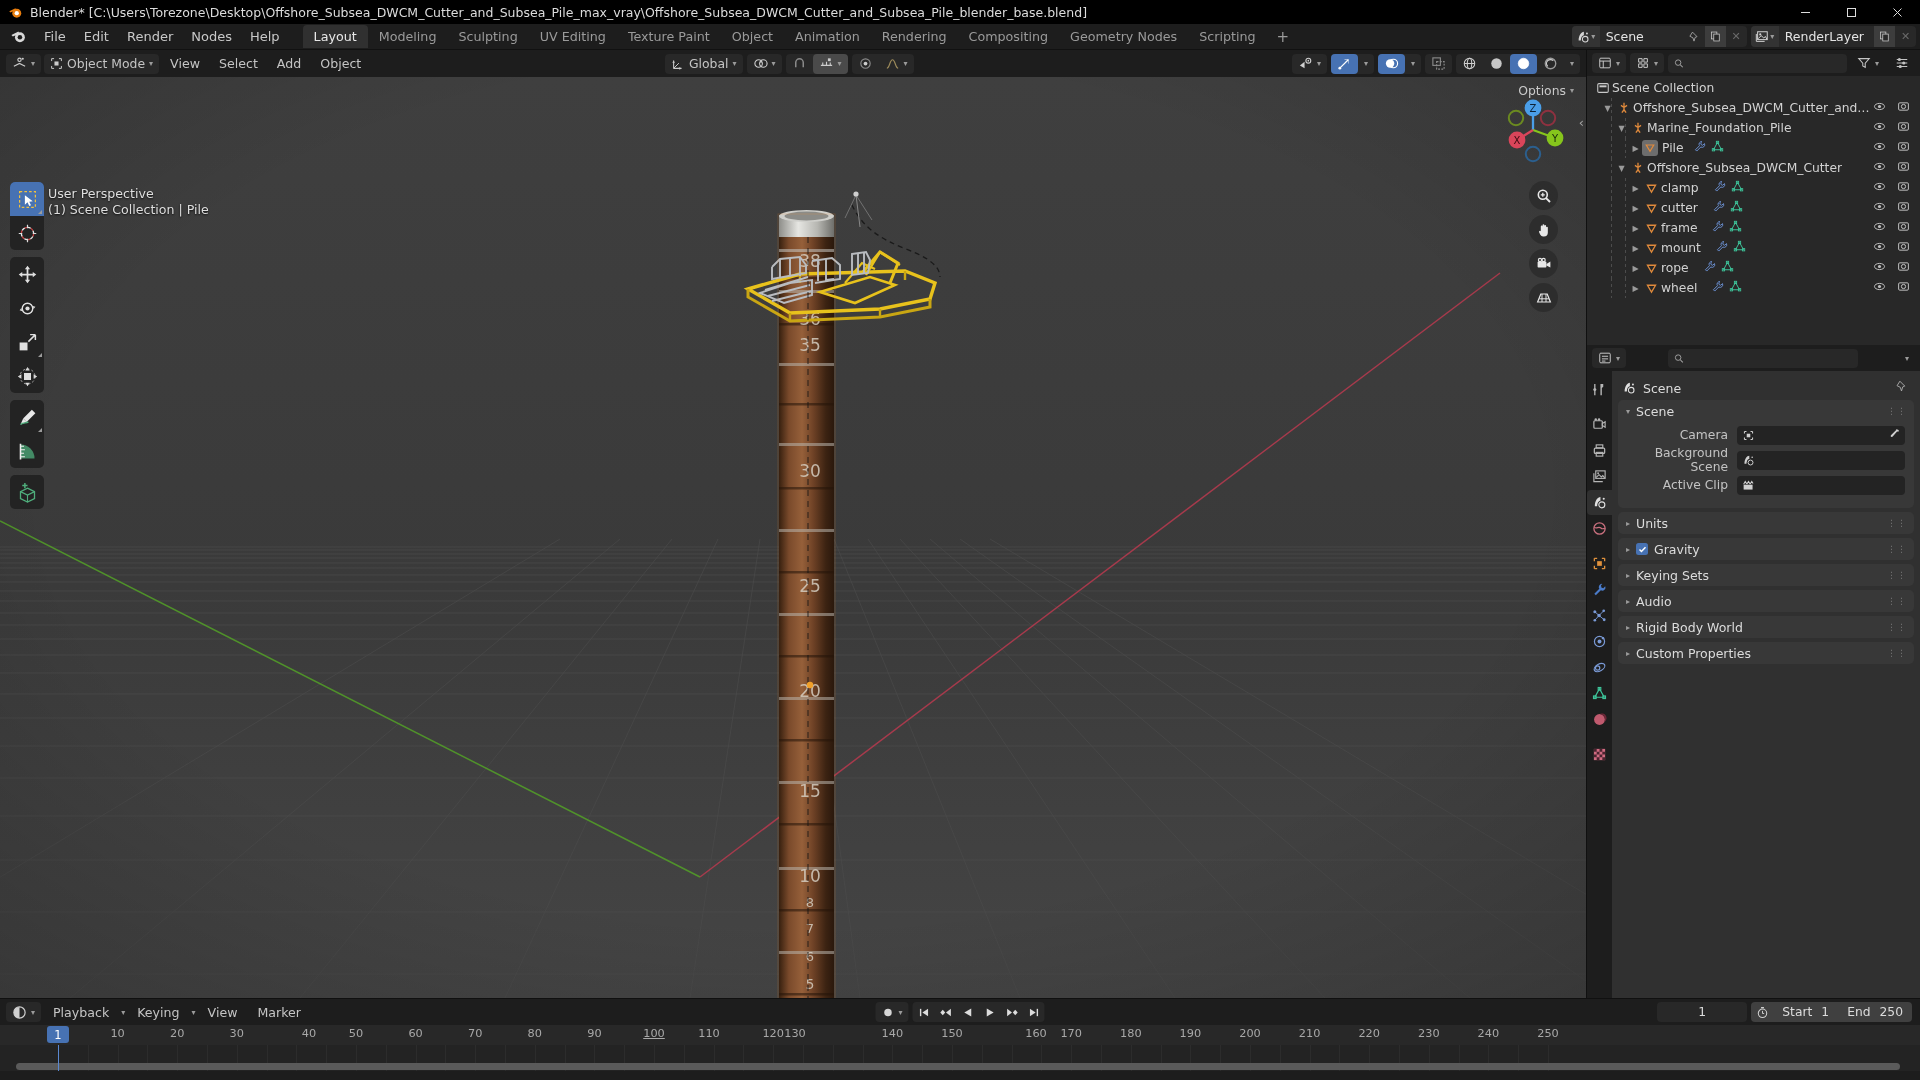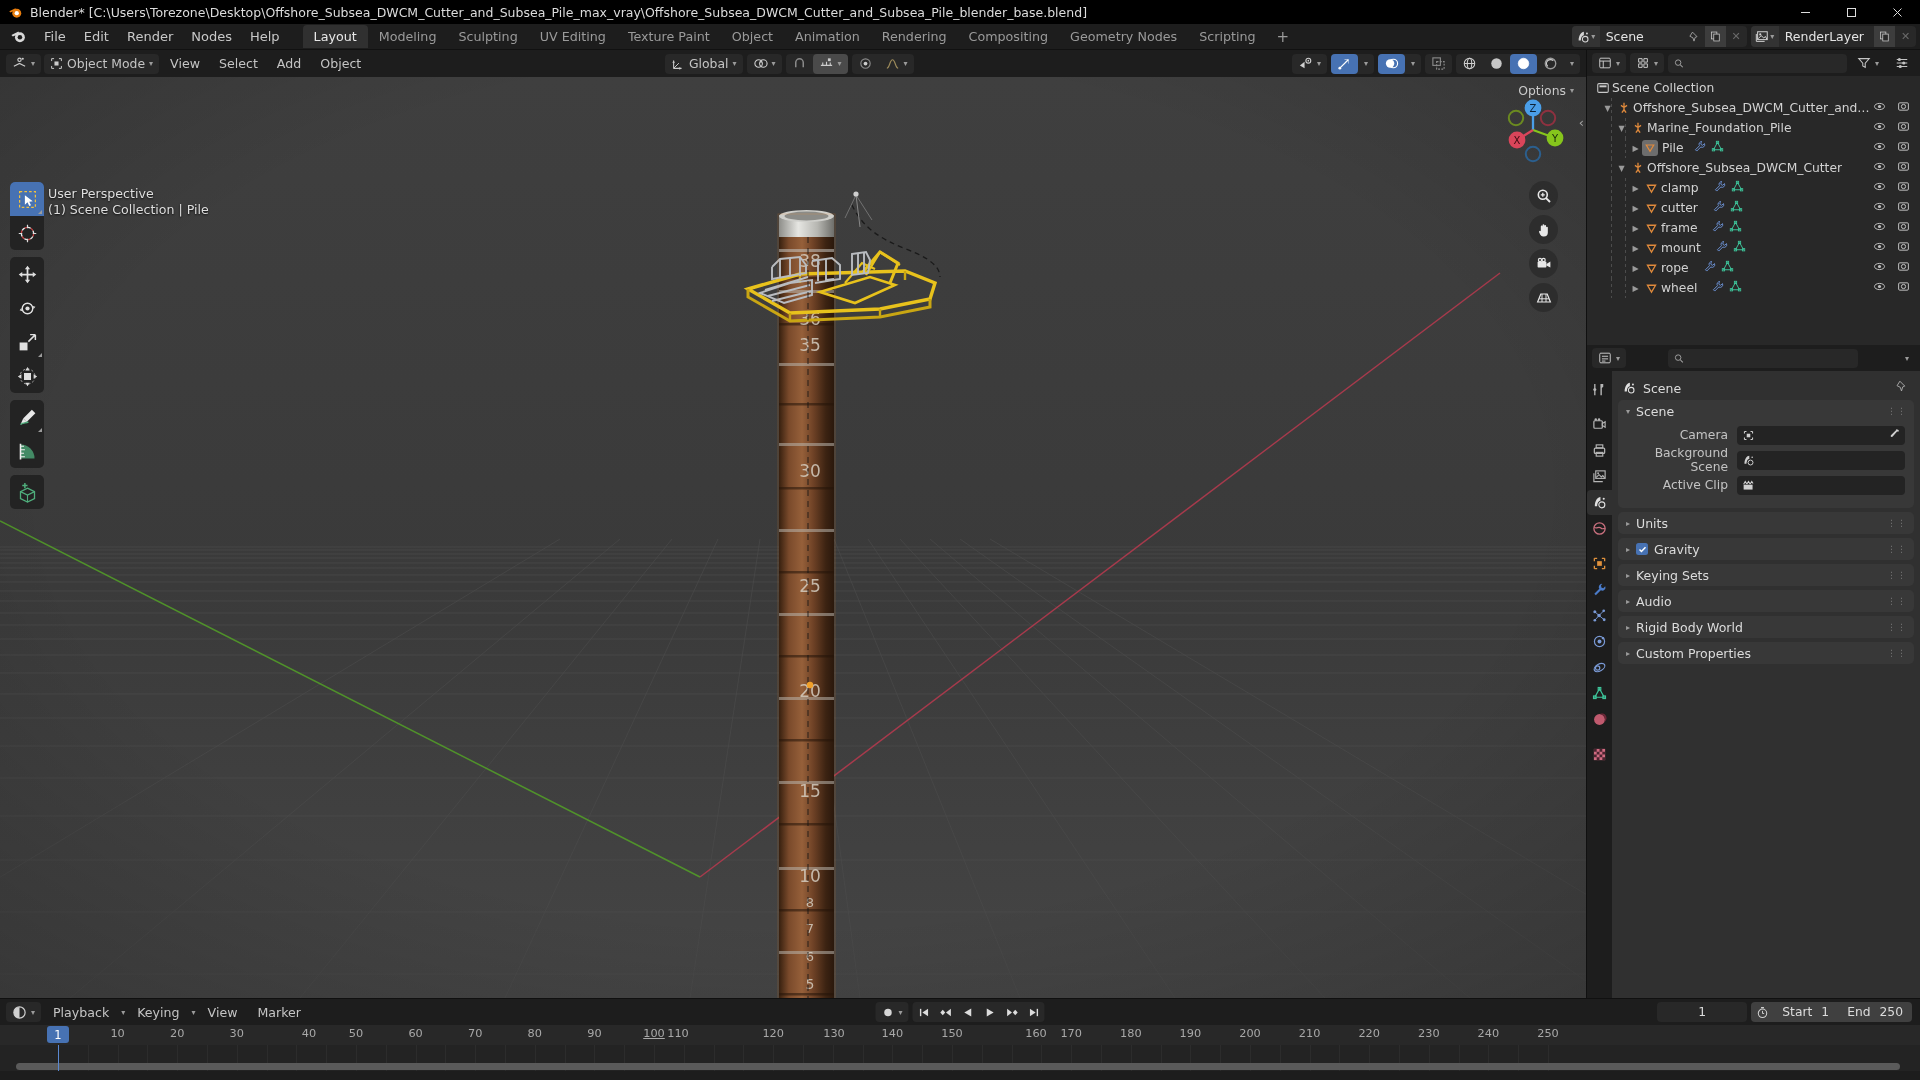--- a/index.html
+++ b/index.html
@@ -1423,23 +1423,23 @@
       <div class="tick" style="left: 117.6px;">10</div>
       <div class="tick" style="left: 177.2px;">20</div>
       <div class="tick" style="left: 236.8px;">30</div>
       <div class="tick" style="left: 309px;">40</div>
       <div class="tick" style="left: 356px;">50</div>
       <div class="tick" style="left: 415.6px;">60</div>
       <div class="tick" style="left: 475.2px;">70</div>
       <div class="tick" style="left: 534.8px;">80</div>
       <div class="tick" style="left: 594.4px;">90</div>
       <div class="tick" style="left: 654px; text-decoration: underline;">100</div>
-      <div class="tick" style="left: 678px;">110</div>
+      <div class="tick" style="left: 709px;">110</div>
       <div class="tick" style="left: 773.2px;">120</div>
-      <div class="tick" style="left: 834px;">130</div>
+      <div class="tick" style="left: 795px;">130</div>
       <div class="tick" style="left: 892.4px;">140</div>
       <div class="tick" style="left: 952px;">150</div>
       <div class="tick" style="left: 1036px;">160</div>
       <div class="tick" style="left: 1071.2px;">170</div>
       <div class="tick" style="left: 1130.8px;">180</div>
       <div class="tick" style="left: 1190.4px;">190</div>
       <div class="tick" style="left: 1250px;">200</div>
       <div class="tick" style="left: 1309.6px;">210</div>
       <div class="tick" style="left: 1369.2px;">220</div>
       <div class="tick" style="left: 1428.8px;">230</div>

